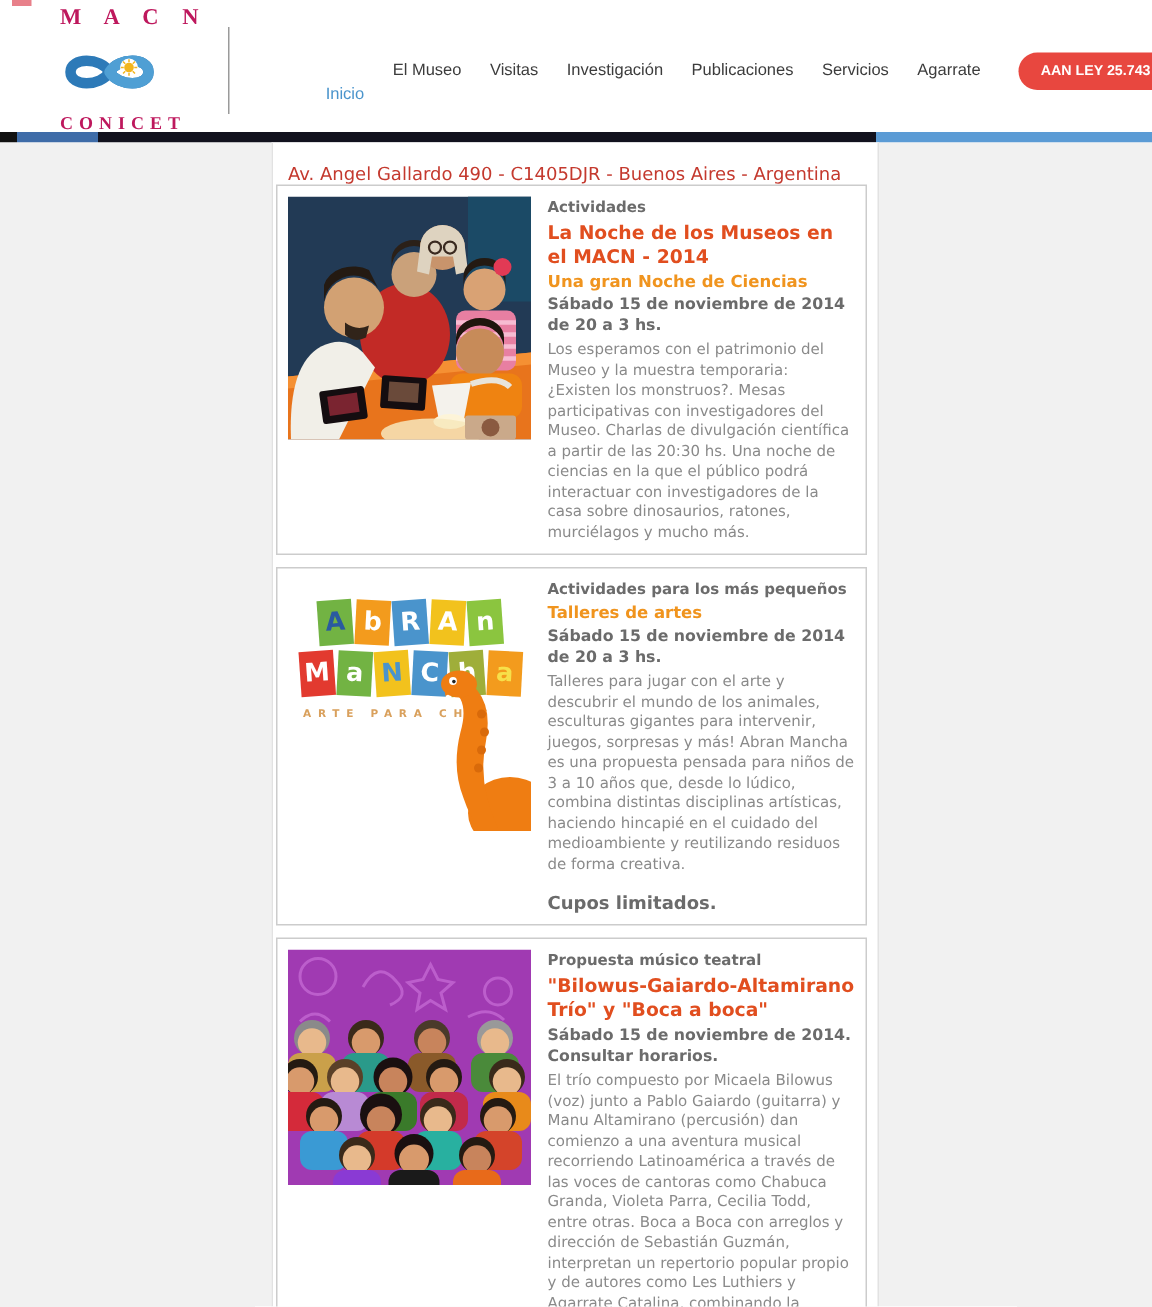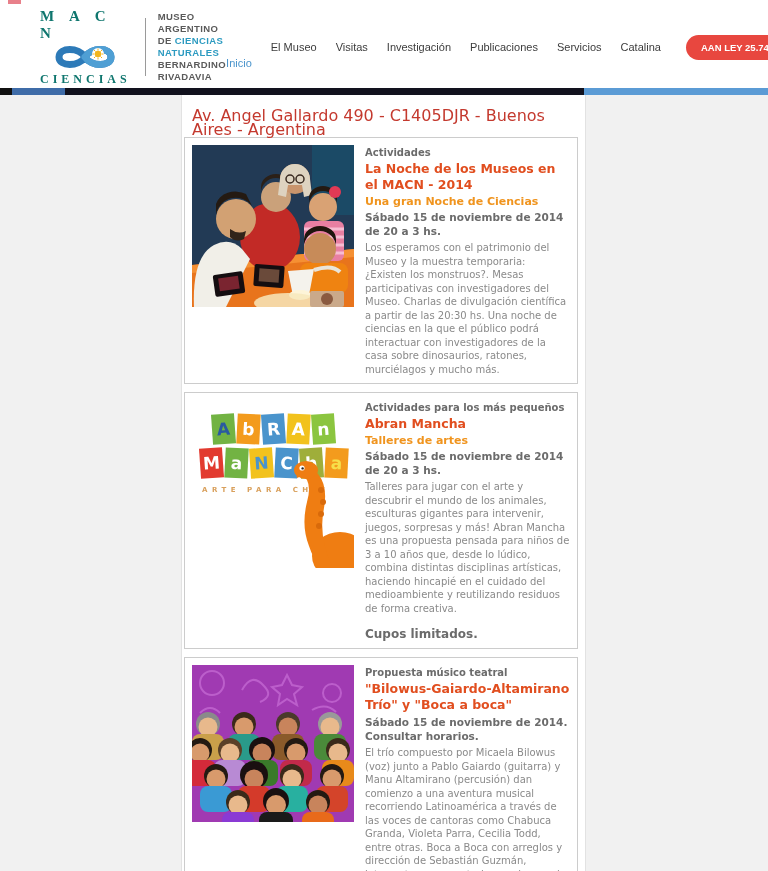--- a/index.html
+++ b/index.html
@@ -7,22 +7,22 @@
   .page { position:relative; width:768px; height:871px; overflow:hidden;
           background:#fff; font-family:"DejaVu Sans", sans-serif; }
 
   
   .topstrip { height:6px; background:#fff; position:relative; }
   .artifact { position:absolute; left:8px; top:0; width:13px; height:4px; background:#e8808a; }
 
   
   .header { height:82px; background:#fff; display:flex; align-items:center; padding-left:40px; }
   .logo-block { display:flex; align-items:center; }
-  .logo-left { display:flex; flex-direction:column; align-items:center;
-               font-family:"Liberation Serif", serif; color:#0f766e; }
+  .logo-left { display:flex; flex-direction:column; align-items:flex-start;
+               font-family:"Liberation Serif", serif; color:#be185d;gap:12px; }
   .logo-acronym { font-size:15px; letter-spacing:6px; font-weight:600; margin-bottom:1px; }
   .logo-org { font-size:12px; letter-spacing:4px; font-weight:600; margin-top:1px; }
   .logo-divider { width:1px; height:58px; background:#9a9a9a; margin:0 12px 0 14px; }
   .museum-name { font-family:"Liberation Sans", sans-serif; font-size:9.5px; line-height:12px;
                  font-weight:bold; color:#5a5a5a; letter-spacing:0.4px; }
   .museum-name .accent { color:#2d9bc1; }
 
   .nav { margin-left:auto; display:flex; align-items:center; gap:19px;
          font-family:"Liberation Sans", sans-serif; font-size:11px; color:#3c3c3c; padding-right:0; }
   .nav-item { cursor:pointer; white-space:nowrap; }
@@ -35,21 +35,21 @@
   .divider-bar { height:7px;
     background:linear-gradient(to right,#111 0%,#111 1.5%,#3f6ca8 1.5%,#3f6ca8 8.5%,
                #12121e 8.5%,#12121e 76%,#5b9bd5 76%,#5b9bd5 100%); }
 
   
   .content-bg { background:#f1f1f1; height:776px; }
   .column { width:405px; margin-left:181px; background:#fff; height:100%;
             border-left:1px solid #e2e2e2; border-right:1px solid #e2e2e2;
             padding:12px 7px 14px 2px; }
 
-  .address { margin:2px 0 0 8px; color:#c4392e; font-size:16px; line-height:14px; }
+  .address { margin:2px 0 0 8px; color:#c4392e; font-size:12px; line-height:14px; }
   .month-title { margin:14px 0 15px 8px; color:#6b6b6b; font-size:11px; font-weight:bold; }
 
   .card { border:1px solid #ccc; background:#fff; display:flex; gap:11px;
           padding:7px; margin-bottom:8px; }
   .card-img { width:162px; flex:none; }
   .card-text { flex:1; min-width:0; padding-top:2px; }
   .ev-category { color:#6b6b6b; font-size:10px; font-weight:bold; margin-bottom:3px; }
   .ev-title { color:#e14e1f; font-size:12.5px; font-weight:bold; line-height:16px; margin-bottom:2px; }
   .ev-subtitle { color:#f0941e; font-size:11px; font-weight:bold; margin-bottom:2px; }
   .ev-date { color:#6b6b6b; font-size:10.5px; font-weight:bold; line-height:14px; margin-bottom:3px; }
@@ -90,41 +90,33 @@
             <line x1="46" y1="5.5" x2="46" y2="7.5"></line>
               <line x1="46" y1="14.5" x2="46" y2="16.5"></line>
             <line x1="40.5" y1="11" x2="42.5" y2="11"></line>
               <line x1="49.5" y1="11" x2="51.5" y2="11"></line>
             <line x1="42" y1="7" x2="43.5" y2="8.5"></line>
               <line x1="48.5" y1="13.5" x2="50" y2="15"></line>
             <line x1="50" y1="7" x2="48.5" y2="8.5"></line>
               <line x1="43.5" y1="13.5" x2="42" y2="15"></line>
           </g>
         </svg>
-        <span class="logo-org">CIENCIAS</span>
+        <span class="logo-org">CONICET</span>
       </div>
       <div class="logo-divider"></div>
-      <div class="museum-name">
-        <div>MUSEO</div>
-        <div>ARGENTINO</div>
-        <div><span>DE </span><span class="accent">CIENCIAS</span></div>
-        <div class="accent">NATURALES</div>
-        <div>BERNARDINO</div>
-        <div>RIVADAVIA</div>
-      </div>
     </div>
 
     <nav class="nav">
       <span class="nav-item active">Inicio</span>
       <span class="nav-item">El Museo</span>
       <span class="nav-item">Visitas</span>
       <span class="nav-item">Investigación</span>
       <span class="nav-item">Publicaciones</span>
       <span class="nav-item">Servicios</span>
-      <span class="nav-item">Catalina</span>
+      <span class="nav-item">Agarrate</span>
       <button class="cta-btn">AAN LEY 25.743</button>
     </nav>
   </div>
 
   <div class="divider-bar"></div>
 
   <div class="content-bg">
     <div class="column">
 
       <div class="address">
@@ -206,21 +198,20 @@
               <circle cx="28.6" cy="18.4" r="1.2" fill="#222222"></circle>
               <circle cx="47" cy="40" r="3" fill="#d96a0a"></circle>
               <circle cx="49" cy="52" r="3" fill="#d96a0a"></circle>
               <circle cx="47" cy="64" r="3" fill="#d96a0a"></circle>
               <circle cx="45" cy="76" r="3" fill="#d96a0a"></circle>
             </svg>
           </div>
         </div>
         <div class="card-text">
           <div class="ev-category">Actividades para los más pequeños</div>
-          <div class="ev-title">Abran Mancha</div>
           <div class="ev-subtitle">Talleres de artes</div>
           <div class="ev-date">Sábado 15 de noviembre de 2014 de 20 a 3 hs.</div>
           <div class="ev-body">Talleres para jugar con el arte y descubrir el mundo de los animales, esculturas gigantes para intervenir, juegos, sorpresas y más! Abran Mancha es una propuesta pensada para niños de 3 a 10 años que, desde lo lúdico, combina distintas disciplinas artísticas, haciendo hincapié en el cuidado del medioambiente y reutilizando residuos de forma creativa.</div>
           <div class="ev-note">Cupos limitados.</div>
         </div>
       </div>
 
       <div class="card">
         <div class="card-img">
           <svg viewBox="0 0 162 157" width="162" height="157">

